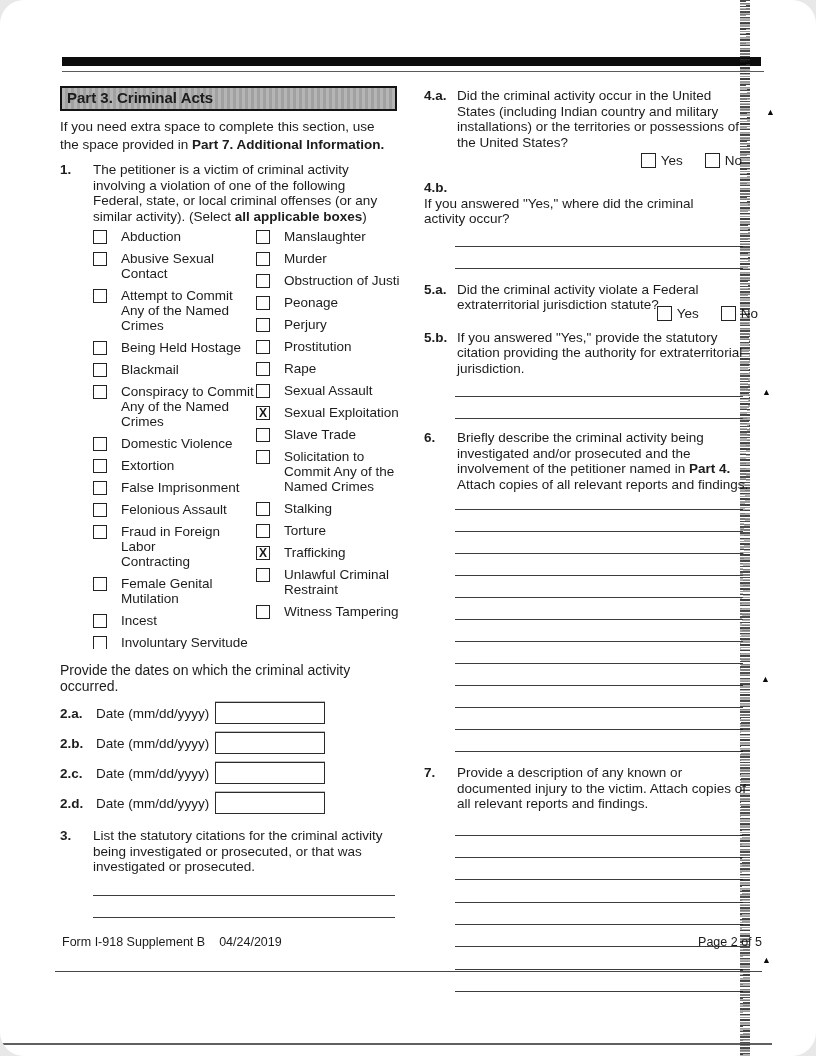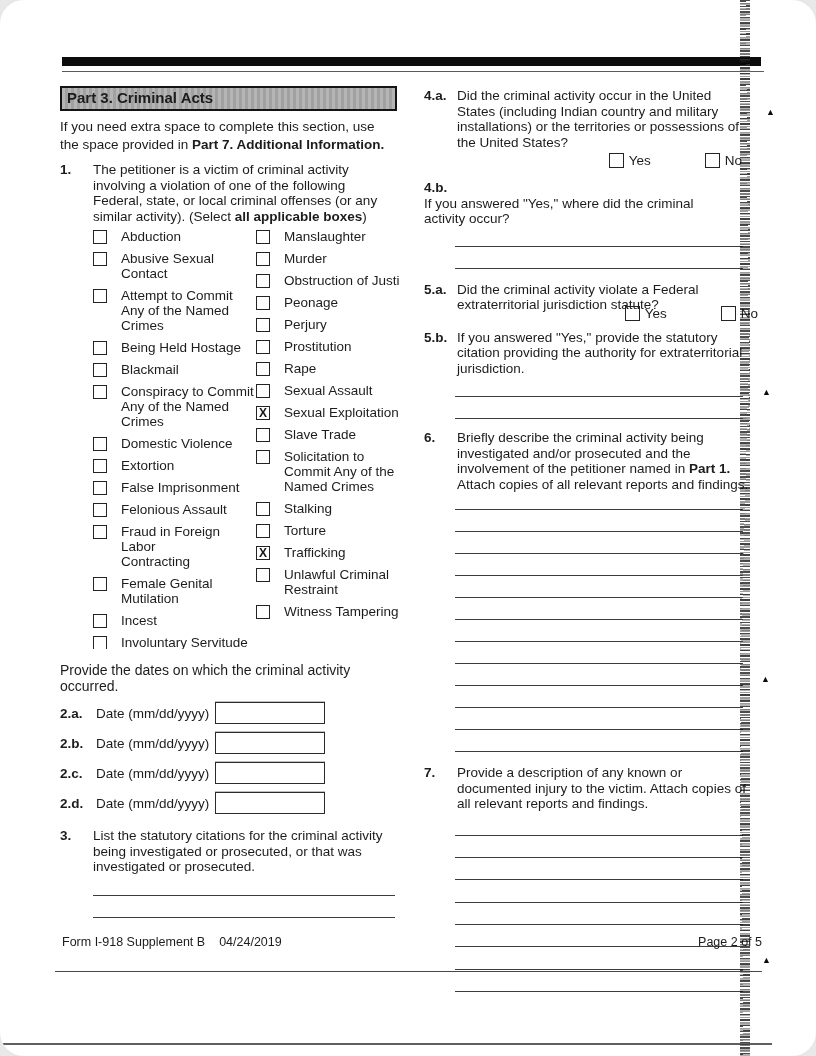--- a/index.html
+++ b/index.html
@@ -53,21 +53,21 @@
   .lines-3 .ans-line{margin-left:33px;width:302px;}
   .lines-3 .ans-line:first-child{margin-top:20px;}
   .lines-right .ans-line{margin-left:31px;width:288px;}
   .lines-4b .ans-line:first-child{margin-top:19px;}
   .lines-5b .ans-line:first-child{margin-top:20px;}
   .lines-6 .ans-line:first-child{margin-top:17px;}
   .lines-7 .ans-line{margin-top:21.4px;}
   .lines-7 .ans-line:first-child{margin-top:23px;}
 
   .item4a{margin-top:4px;}
-  .yesno{display:flex;justify-content:flex-end;align-items:center;margin:2px 10px 0 0;height:16px;gap:32px;}
+  .yesno{display:flex;justify-content:flex-end;align-items:center;margin:2px 10px 0 0;height:16px;}
   .yn-group{display:flex;align-items:center;margin-left:22px;}
   .yn-box{flex:none;box-sizing:border-box;width:15px;height:15px;border:1.6px solid #242424;margin-right:5px;}
   .yn-label{font-size:13.5px;}
   .item4b{margin-top:12px;flex-direction:column;}
   .item5a{margin-top:13px;position:relative;min-height:40px;}
   .item5a .body{max-width:296px;}
   .item5a .yesno{position:absolute;right:-6px;bottom:0;margin:0;}
   .item5b{margin-top:8px;}
   .item6{margin-top:11px;}
   .item7{margin-top:13px;}
@@ -366,21 +366,21 @@
       <span class="num">5.b.</span>
       <span class="body">If you answered "Yes," provide the statutory citation providing the authority for extraterritorial jurisdiction.</span>
     </div>
     <div class="lines lines-right lines-5b">
         <div class="ans-line"></div>
         <div class="ans-line"></div>
       </div>
 
     <div class="item item6">
       <span class="num">6.</span>
-      <span class="body"><span>Briefly describe the criminal activity being investigated and/or prosecuted and the involvement of the petitioner named in </span><b>Part 1.</b><span>  Attach copies of all relevant reports and findings.</span></span>
+      <span class="body"><span>Briefly describe the criminal activity being investigated and/or prosecuted and the involvement of the petitioner named in </span><b>Part 4.</b><span>  Attach copies of all relevant reports and findings.</span></span>
     </div>
     <div class="lines lines-right lines-6">
         <div class="ans-line"></div>
         <div class="ans-line"></div>
         <div class="ans-line"></div>
         <div class="ans-line"></div>
         <div class="ans-line"></div>
         <div class="ans-line"></div>
         <div class="ans-line"></div>
         <div class="ans-line"></div>

